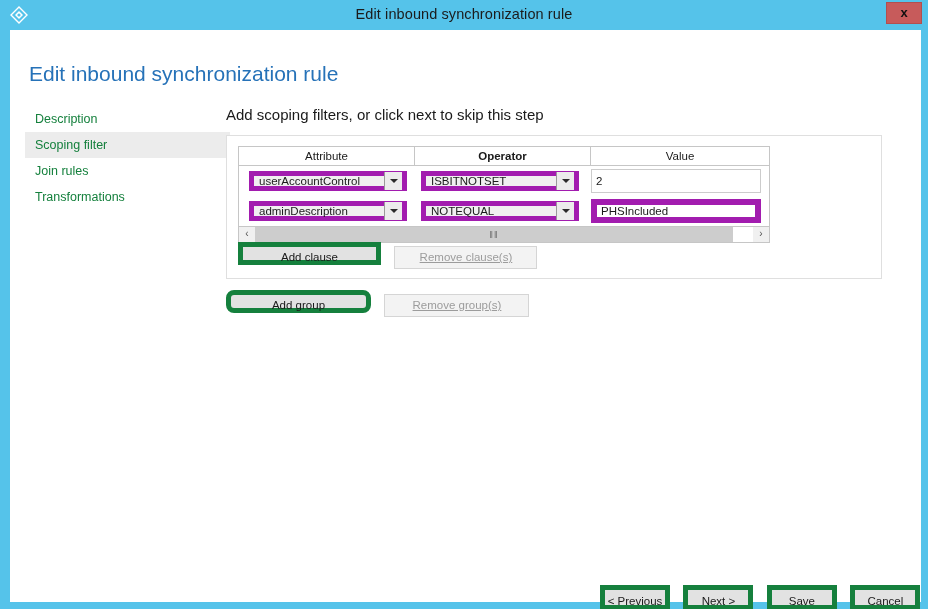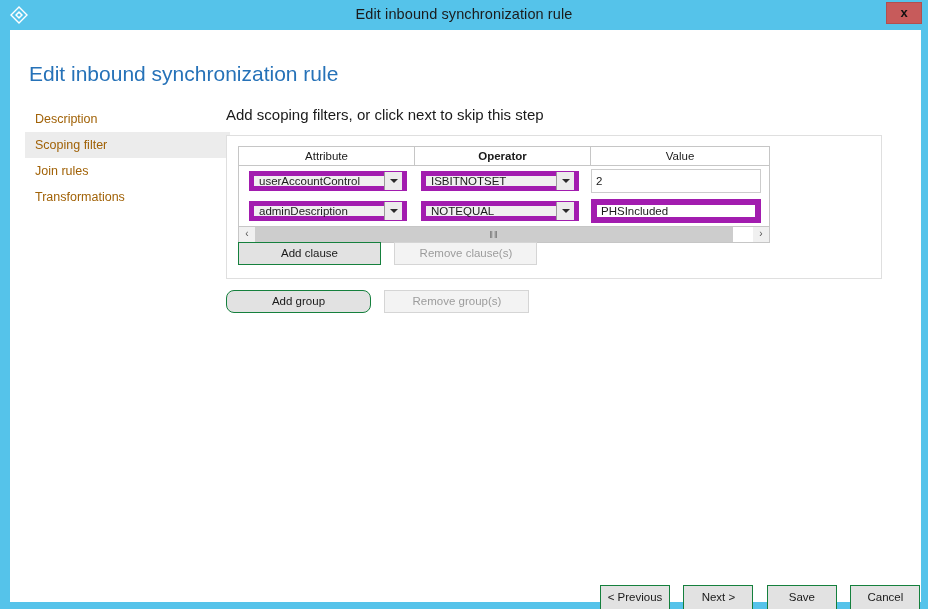--- a/index.html
+++ b/index.html
@@ -86,21 +86,21 @@
   #sidebar {
     position: absolute;
     left: 15px; top: 76px;
     width: 205px;
   }
   .nav-item {
     height: 26px;
     line-height: 26px;
     padding-left: 10px;
     font-size: 12.5px;
-    color: #a16207;
+    color: #15803d;
     cursor: pointer;
     white-space: nowrap;
   }
   .nav-item.selected {
     background: #ececec;
   }
 
   
   #main {
     position: absolute;
@@ -279,35 +279,36 @@
     letter-spacing: 1px;
     text-align: center;
     font-family: "Liberation Sans", sans-serif;
   }
 
   
   .btn {
     display: inline-block;
     box-sizing: border-box;
     height: 23px;
-    border: 1px solid #15803d;
+    border: 5px solid #15803d;
     background: #e2e2e2;
     color: #1a1a1a;
     font-size: 11.5px;
     line-height: 21px;
     text-align: center;
     font-family: "Liberation Sans", sans-serif;
     cursor: pointer;
     padding: 0;
   }
   .btn.disabled {
     border: 1px solid #d5d5d5;
     background: #f3f3f3;
     color: #9c9c9c;
     cursor: default;
+    text-decoration: underline;
   }
 
   #clause-buttons {
     position: absolute;
     left: 11px; top: 106px;
   }
   #btn-add-clause { width: 143px; }
   #btn-remove-clause { width: 143px; margin-left: 9px; }
 
   #group-buttons {

